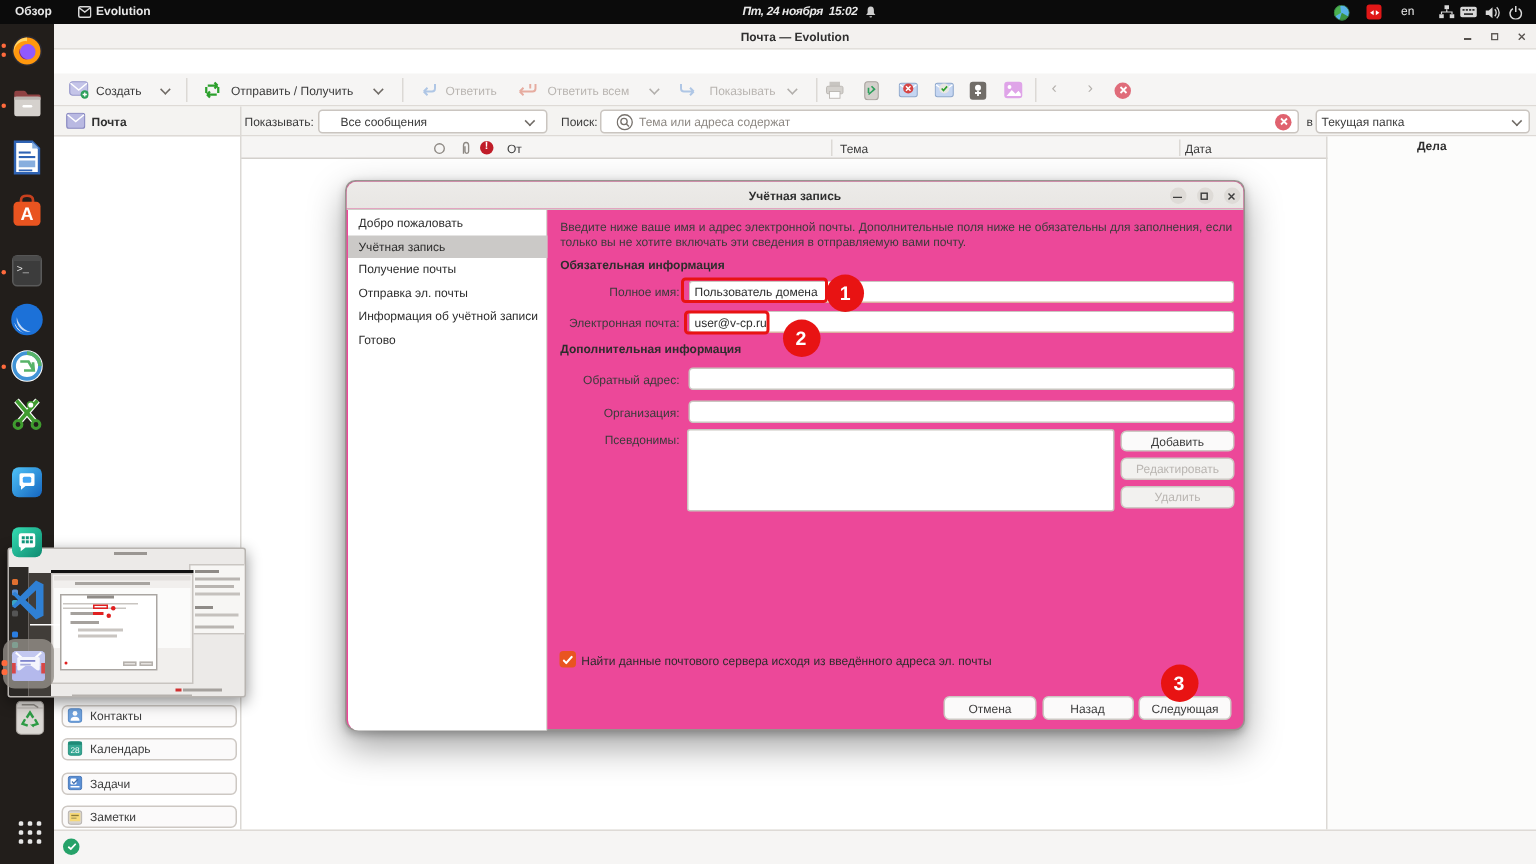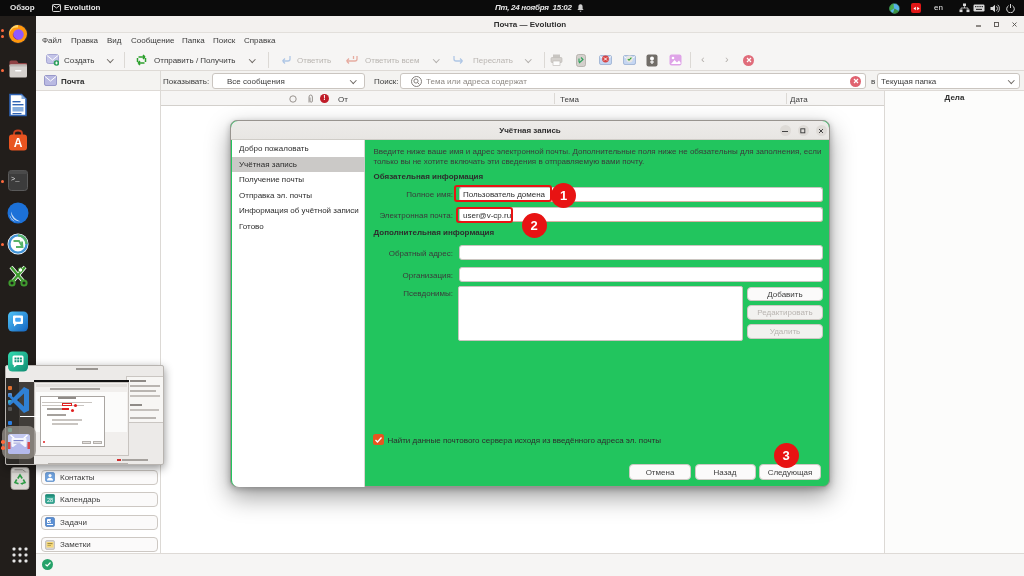--- a/index.html
+++ b/index.html
@@ -22,21 +22,21 @@
   .menu-it { position:absolute; top:0; height:16px; line-height:16px; color:#3a3a3a; }
   #toolbar { left:0; top:33px; width:988px; height:22px; background:#f6f5f4; border-bottom:1px solid #dedad6; }
   #filterrow { left:0; top:55px; width:988px; height:20px; background:#f4f3f1; border-bottom:1px solid #dedad6; }
   #listhdr { left:124px; top:75px; width:864px; height:15px; background:#f6f5f4; border-bottom:1px solid #d3d0cc; }
   #statusbar { left:0; top:537px; width:988px; height:23px; background:#f6f5f4; border-top:1px solid #dedad6; }
   .vsep { position:absolute; width:1px; background:#dcd9d5; }
   .entry { position:absolute; background:#fff; border:1px solid #cac5c0; border-radius:3px; }
   .btn { position:absolute; background:#fbfafa; border:1px solid #cdc8c3; border-radius:4px; color:#3d3d3d; text-align:center; }
   .chev2 { position:absolute; width:4.5px; height:4.5px; border-right:1.1px solid #6f6a65; border-bottom:1.1px solid #6f6a65; transform:rotate(45deg); }
   
-  #dlg { left:230px; top:120px; width:600px; height:367px; background:#22c55e; border:1px solid #98948f; border-radius:7px; box-shadow:0 10px 24px rgba(0,0,0,0.38), 0 2px 6px rgba(0,0,0,0.25); z-index:60; }
+  #dlg { left:230px; top:120px; width:600px; height:367px; background:#ec4899; border:1px solid #98948f; border-radius:7px; box-shadow:0 10px 24px rgba(0,0,0,0.38), 0 2px 6px rgba(0,0,0,0.25); z-index:60; }
   #dlgtitle { left:0; top:0; width:598px; height:19px; background:linear-gradient(#edebe9,#e8e6e3); border-bottom:1px solid #cfccc7; border-radius:7px 7px 0 0; }
   .dlgbtn { position:absolute; top:4px; width:11px; height:11px; border-radius:50%; background:#dedbd7; color:#3d3d3d; text-align:center; }
   .red-annot { position:absolute; border:2px solid #e81313; border-radius:3px; z-index:5; }
   .red-circ { position:absolute; width:25px; height:25px; border-radius:50%; background:#e81313; color:#fff; font-weight:bold; font-size:13px; text-align:center; line-height:25px; z-index:6; }
   .lbl { position:absolute; text-align:right; color:#3b3b3b; }
   .dis { color:#b9b5b1; }
 </style>
 </head>
 <body>
 
@@ -243,29 +243,20 @@
     <svg class="abs" style="left:940px;top:8.7px;" width="5" height="2" viewBox="0 0 5 2">
         <path d="M0 1 L5 1" stroke="#55514d" stroke-width="1.3"></path>
       </svg>
     <svg class="abs" style="left:958px;top:5.8px;" width="5" height="5" viewBox="0 0 5 5">
         <rect x="0.5" y="0.5" width="4" height="4" fill="none" stroke="#55514d" stroke-width="0.9"></rect>
       </svg>
     <svg class="abs" style="left:975.5px;top:5.8px;" width="5" height="5" viewBox="0 0 5 5">
         <path d="M0.5 0.5 L4.5 4.5 M4.5 0.5 L0.5 4.5" stroke="#55514d" stroke-width="0.9"></path>
       </svg>
   </div>
-  <div class="abs" id="menubar">
-    <span class="menu-it" style="left:6px;">Файл</span>
-    <span class="menu-it" style="left:35px;">Правка</span>
-    <span class="menu-it" style="left:71px;">Вид</span>
-    <span class="menu-it" style="left:95px;">Сообщение</span>
-    <span class="menu-it" style="left:146px;">Папка</span>
-    <span class="menu-it" style="left:177px;">Поиск</span>
-    <span class="menu-it" style="left:208px;">Справка</span>
-  </div>
   <div class="abs" id="toolbar">
     <svg class="abs" style="left:10px;top:5px;" width="13" height="12" viewBox="0 0 13 12">
         <rect x="0.5" y="0.5" width="12" height="9" rx="2" fill="#c4c4e8" stroke="#9898cc" stroke-width="0.8"></rect>
         <path d="M1 1.5 L6.5 6 L12 1.5" fill="none" stroke="#fff" stroke-width="1"></path>
         <circle cx="10.5" cy="9" r="2.8" fill="#2da05c"></circle>
         <path d="M10.5 7.6 L10.5 10.4 M9.1 9 L11.9 9" stroke="#fff" stroke-width="0.9"></path>
       </svg>
     <span class="abs" style="left:28px;top:7px;">Создать</span>
     <span class="chev2" style="left:72px;top:8px;"></span>
     <span class="abs vsep" style="left:88px;top:3px;height:16px;"></span>
@@ -283,21 +274,21 @@
     <span class="abs dis" style="left:261px;top:7px;">Ответить</span>
     <svg class="abs" style="left:308px;top:6px;" width="14" height="10" viewBox="0 0 14 10" opacity="0.45">
         <path d="M13 1 L13 4 Q13 6 11 6 L2.5 6 M2.5 6 L5 3.5 M2.5 6 L5 8.5" fill="none" stroke="#d4543c" stroke-width="1.3"></path>
         <path d="M9.5 1 L9.5 4" stroke="#d4543c" stroke-width="1.3"></path>
       </svg>
     <span class="abs dis" style="left:329px;top:7px;">Ответить всем</span>
     <span class="chev2" style="left:398px;top:8px;opacity:0.5;"></span>
     <svg class="abs" style="left:417px;top:6px;" width="12" height="10" viewBox="0 0 12 10" opacity="0.45">
         <path d="M1 1 L1 4 Q1 6 3 6 L9.5 6 M9.5 6 L7 3.5 M9.5 6 L7 8.5" fill="none" stroke="#5a8fd4" stroke-width="1.3"></path>
       </svg>
-    <span class="abs dis" style="left:437px;top:7px;">Переслать</span>
+    <span class="abs dis" style="left:437px;top:7px;">Показывать</span>
     <span class="chev2" style="left:490px;top:8px;opacity:0.5;"></span>
     <span class="abs vsep" style="left:508px;top:3px;height:16px;"></span>
     <svg class="abs" style="left:514px;top:5px;" width="13" height="12" viewBox="0 0 13 12" opacity="0.75">
         <rect x="3" y="0.5" width="7" height="3" fill="#b9b5b1"></rect>
         <rect x="1" y="3.5" width="11" height="5" rx="1" fill="#c9c5c1" stroke="#a5a09b" stroke-width="0.6"></rect>
         <rect x="3" y="7" width="7" height="4.5" fill="#fff" stroke="#a5a09b" stroke-width="0.6"></rect>
       </svg>
     <svg class="abs" style="left:539px;top:5px;" width="12" height="13" viewBox="0 0 12 13">
         <rect x="1.5" y="0.5" width="9" height="12" rx="2" fill="#d4d0cc" stroke="#a8a39e" stroke-width="0.7"></rect>
         <path d="M6 3.5 L8 5.5 L6.8 6.5 M8 5.5 L4 9 M4 4.5 L4 8" fill="none" stroke="#2da05c" stroke-width="1.1"></path>

